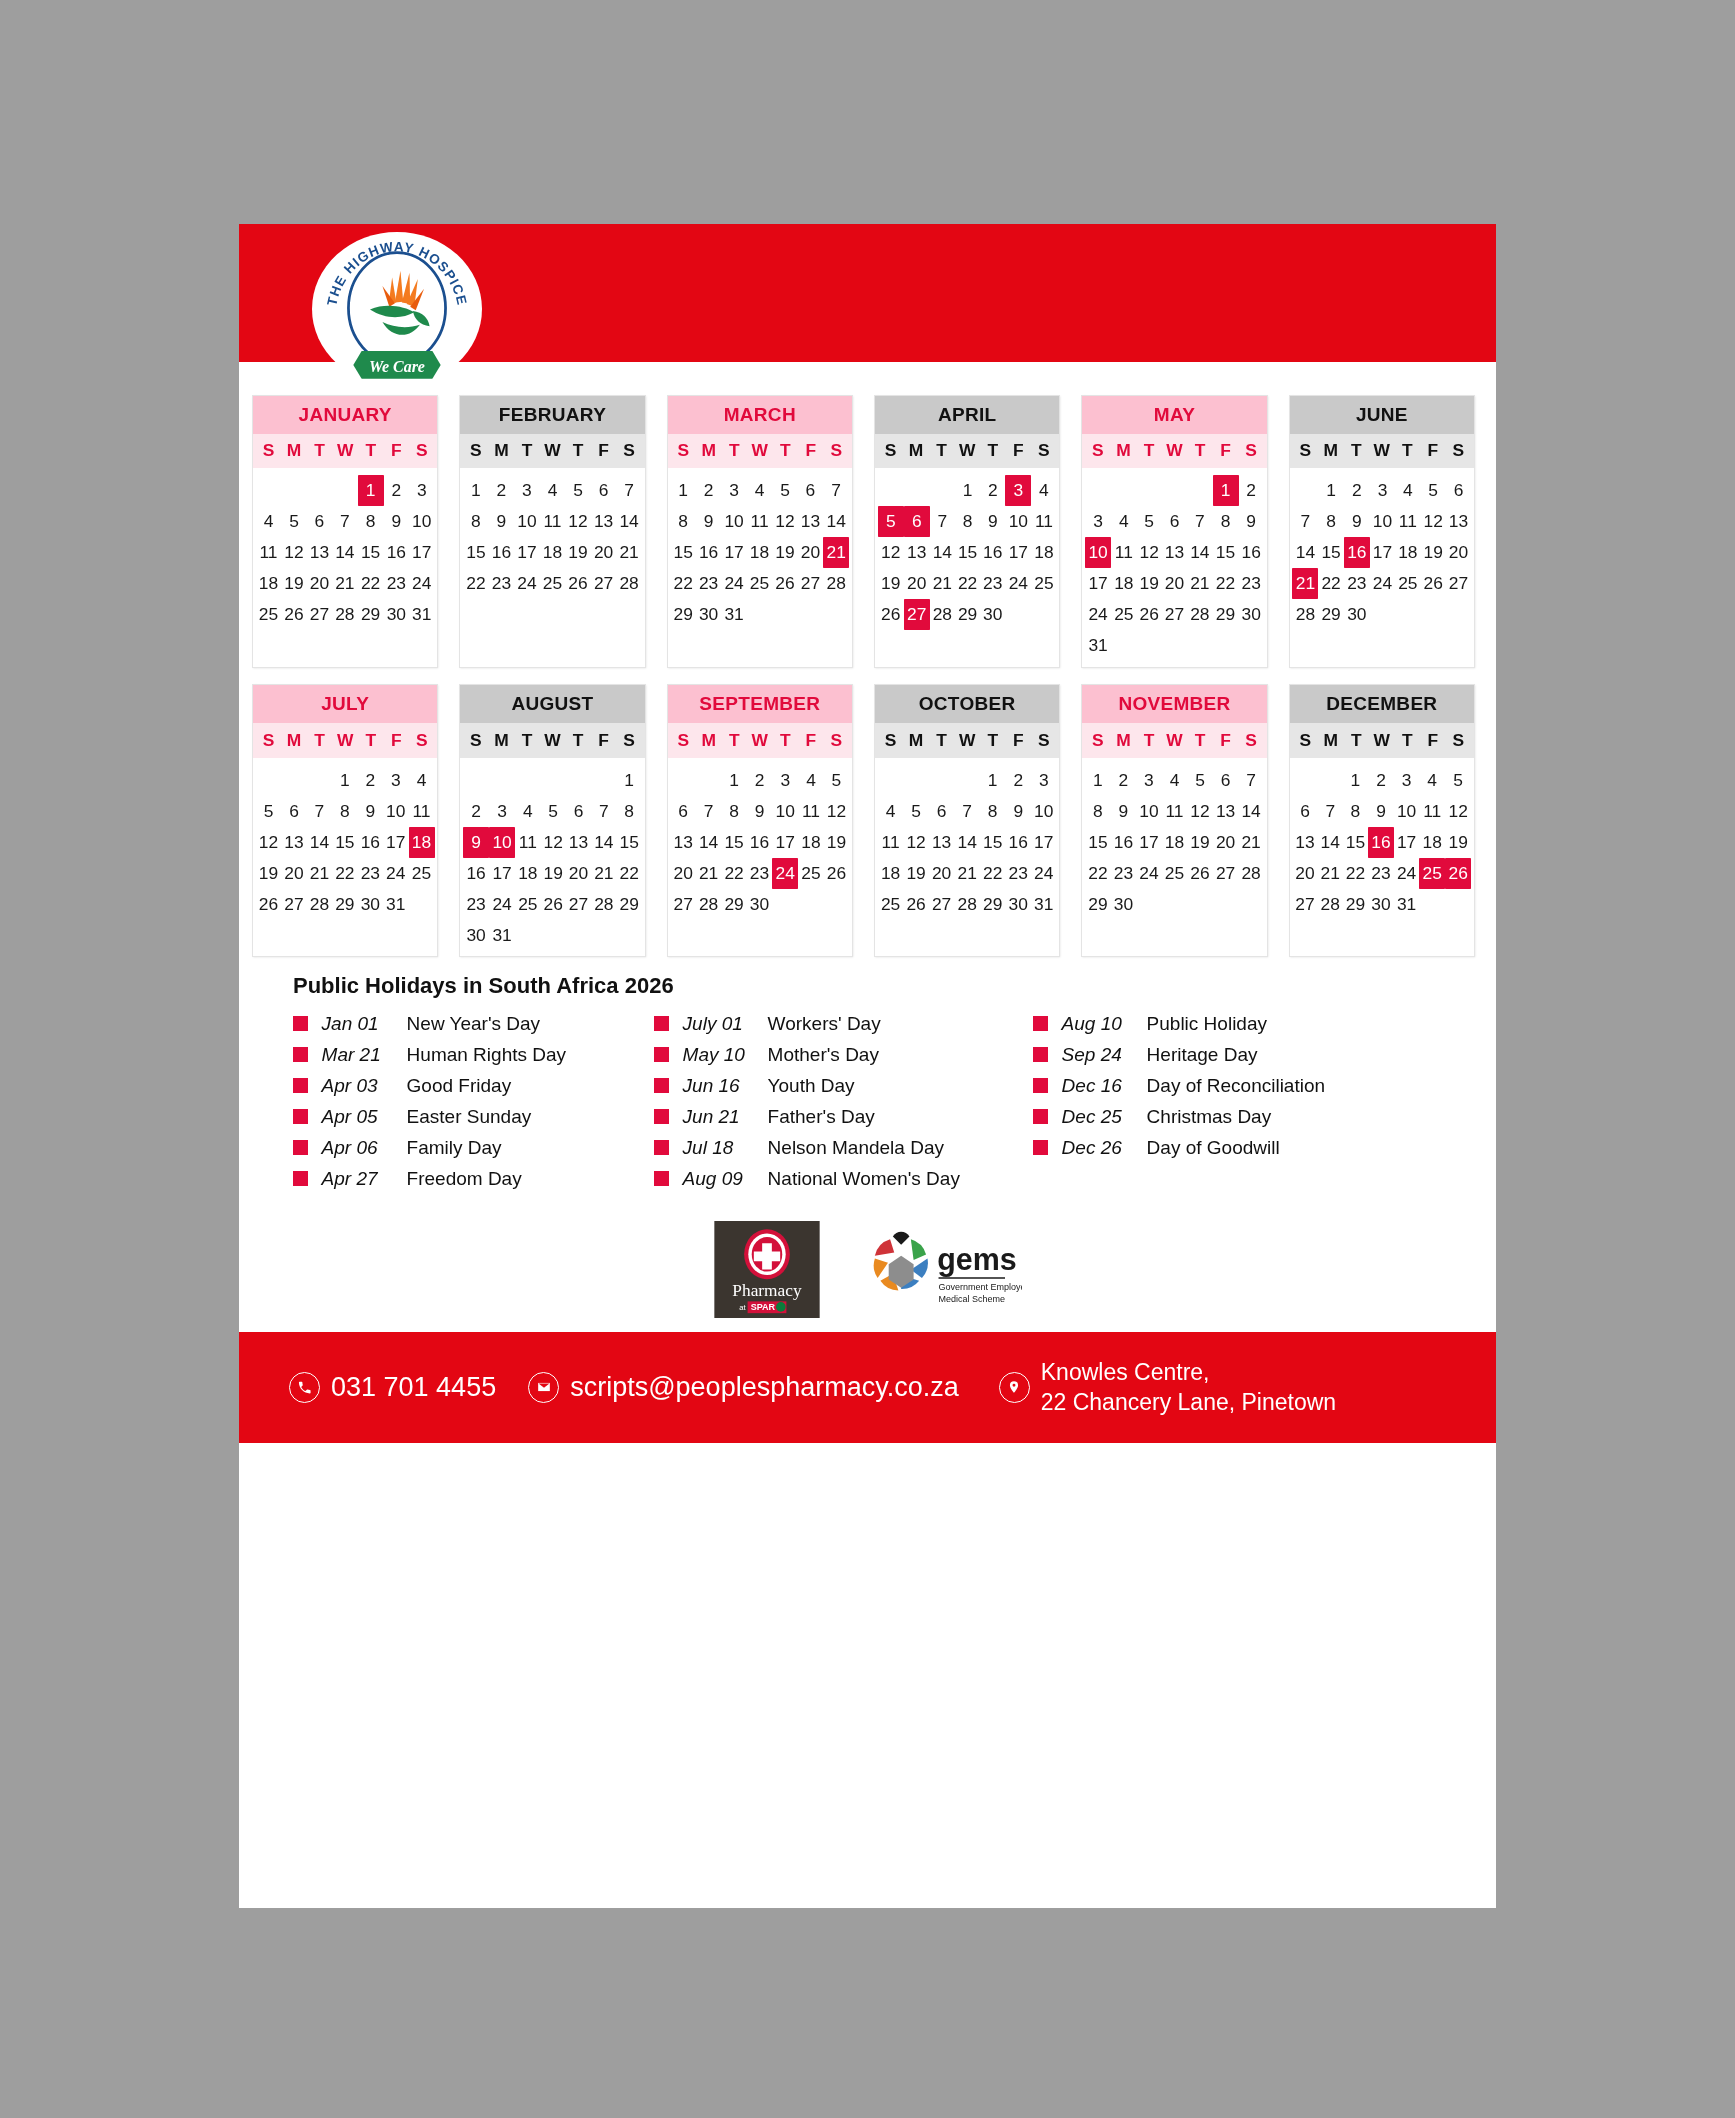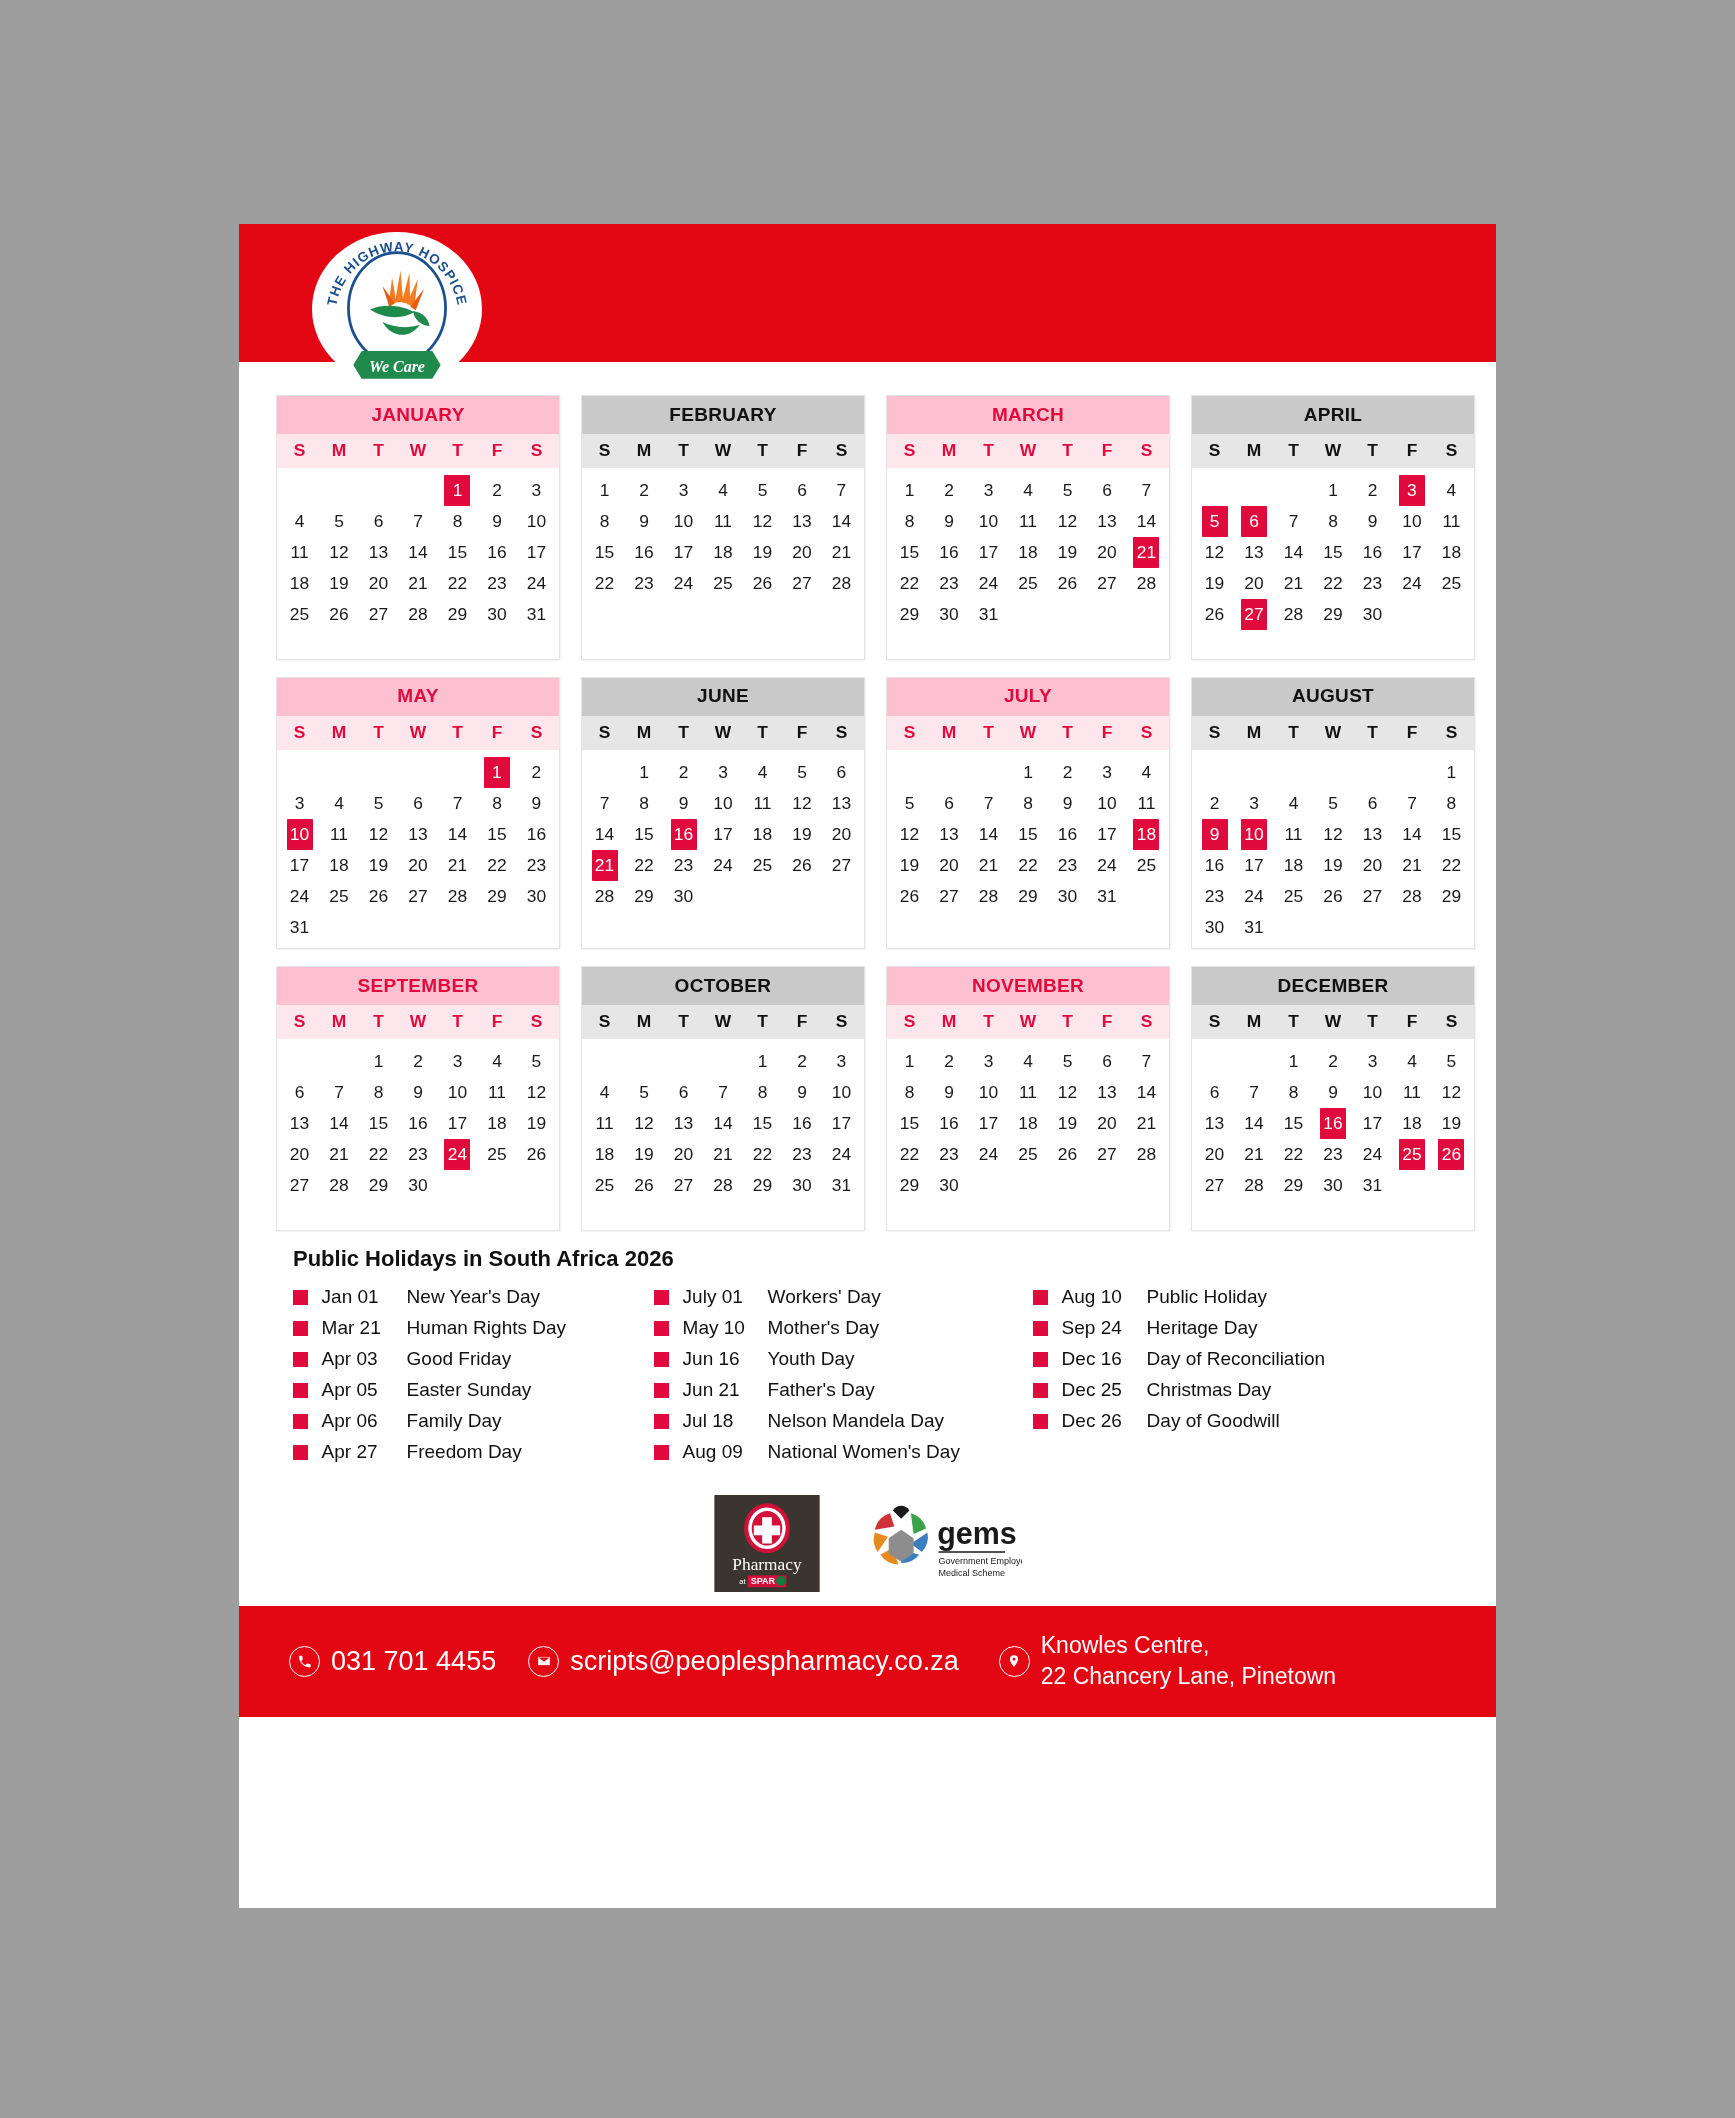--- a/index.html
+++ b/index.html
@@ -41,23 +41,23 @@
     color:#ffffff;
     font-size:26px;
     font-weight:400;
     letter-spacing:0.3px;
     line-height:1.62;
   }
   .tagline div { white-space:nowrap; }
 
   
   .months {
-    padding:33px 21px 0 37px;
+    padding:33px 21px 0 13px;
     display:grid;
-    grid-template-columns:repeat(4,1fr);
+    grid-template-columns:repeat(6,1fr);
     column-gap:21px;
     row-gap:16.7px;
   }
   .month {
     background:#ffffff;
     border:0.7px solid #e4e4e4;
     box-shadow:0.7px 0.7px 2.1px rgba(0,0,0,.13);
     padding-bottom:5.6px;
     min-height:265px;
     box-sizing:border-box;
@@ -126,21 +126,21 @@
     margin-bottom:9px;
     font-size:19px;
     color:#111111;
   }
   .hol-sq {
     width:14.6px; height:14.6px;
     background:#e10a3c;
     margin-right:14px;
     flex:0 0 auto;
   }
-  .hol-date { width:85px; flex:0 0 auto; }
+  .hol-date { width:85px; flex:0 0 auto;font-style:italic; }
   .hol-name { white-space:nowrap; }
 
   
   .clinic {
     background:#e8e8e8;
     padding:15.3px 0 15.3px 50px;
     margin-top:11px;
     display:flex;
     align-items:baseline;
   }

